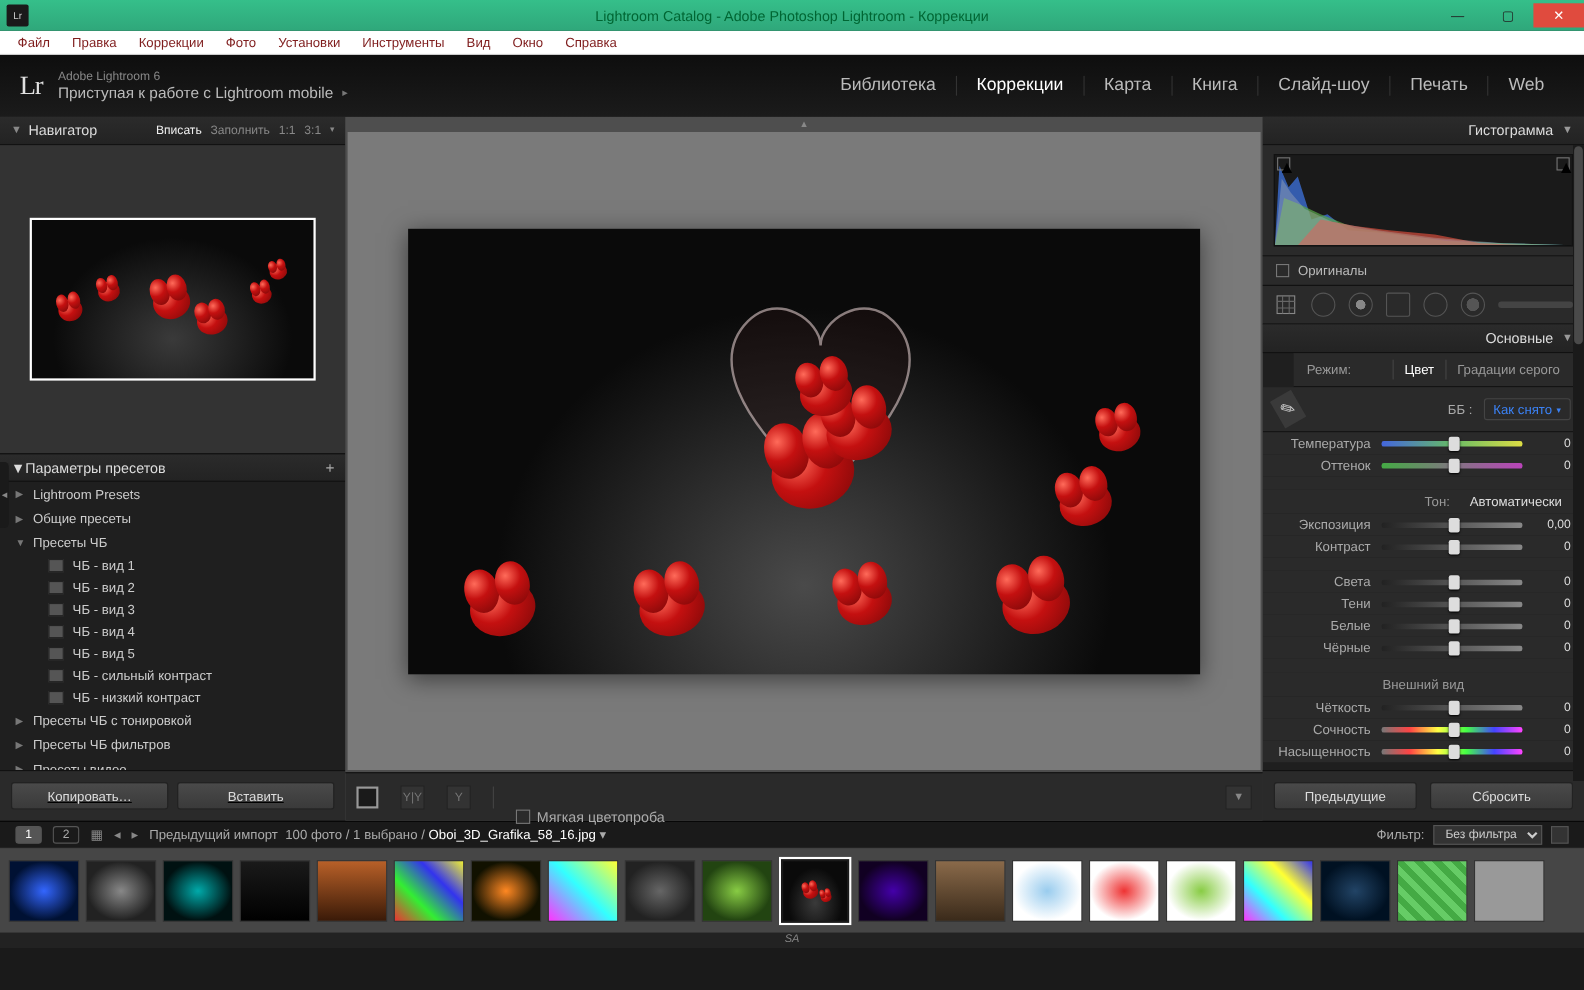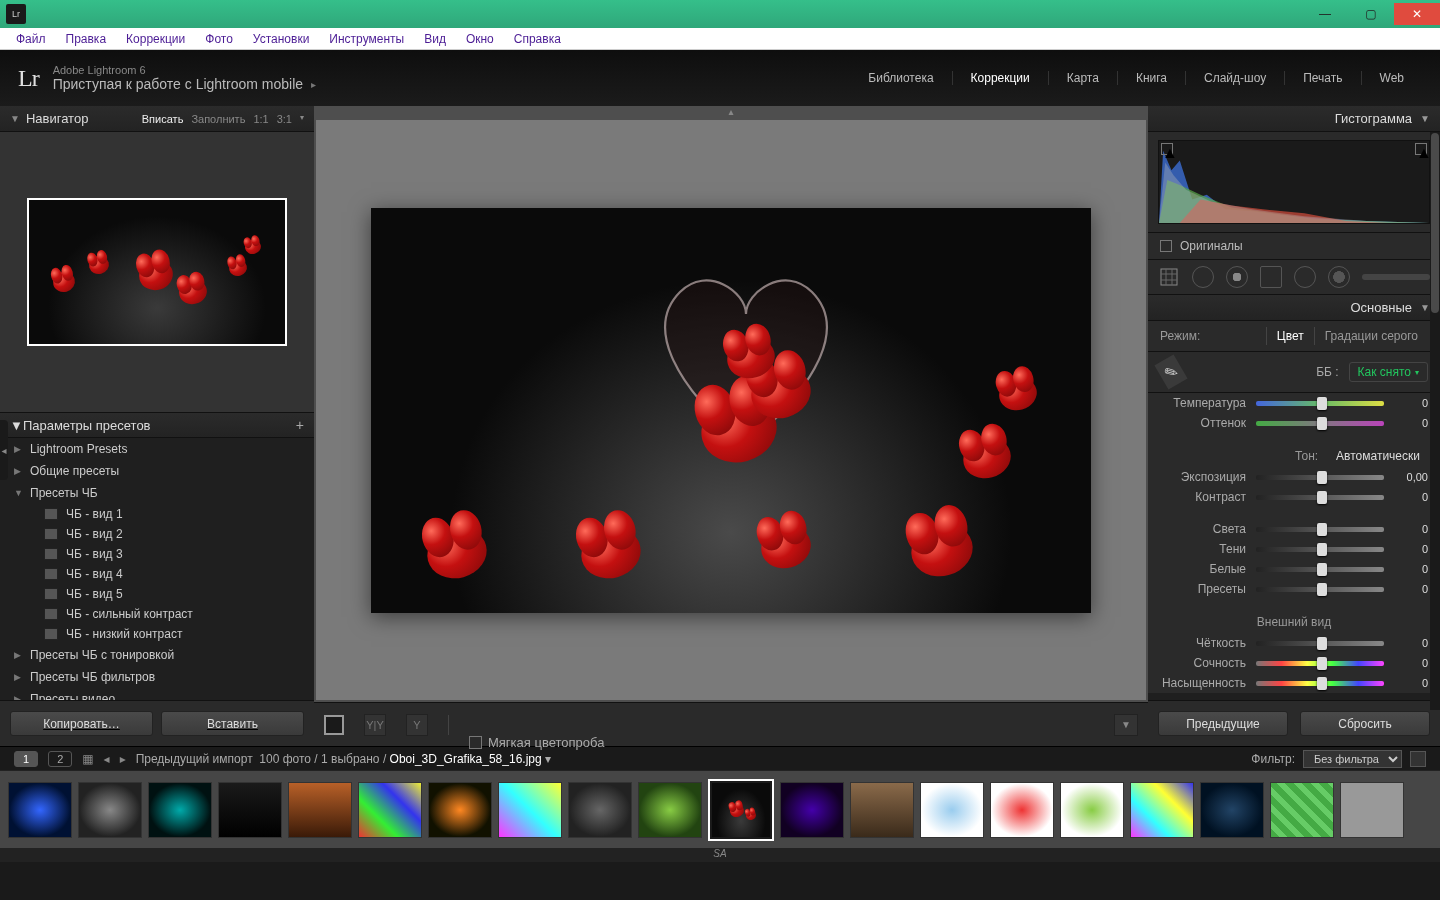--- a/index.html
+++ b/index.html
@@ -8,30 +8,30 @@
 
 .titlebar { height:28px; background:linear-gradient(#35bf8a,#2fa77a); display:flex; align-items:center; position:relative; }
 .titlebar-icon { width:20px; height:20px; margin-left:6px; background:#1a1a1a; color:#ccc; font-size:9px; display:flex; align-items:center; justify-content:center; border-radius:2px;}
 .titlebar-title { position:absolute; left:50%; transform:translateX(-50%); color:#063; font-size:13px; }
 .win-btns { margin-left:auto; display:flex; }
 .win-btn { width:46px; height:22px; display:flex; align-items:center; justify-content:center; font-size:12px; color:#222; }
 .win-btn.close { background:#e04b3e; color:#fff; }
 
 
 .menubar { height:22px; background:#fff; display:flex; align-items:center; padding:0 6px; border-bottom:1px solid #ccc; }
-.menubar span { font-size:12px; color:#4c1d95; padding:1px 10px; cursor:default; }
+.menubar span { font-size:12px; color:#7f1d1d; padding:1px 10px; cursor:default; }
 
 
 .app-header { height:56px; background:linear-gradient(#0e0e0e,#1b1b1b); display:flex; align-items:center; padding:0 18px; position:relative; }
 .lr-logo { color:#e0e0e0; font-size:24px; font-weight:300; font-family:Georgia,serif; letter-spacing:-1px;}
 .lr-sub { margin-left:14px; }
 .lr-sub .line1 { color:#888; font-size:11px; }
 .lr-sub .line2 { color:#bbb; font-size:14px; display:flex; align-items:center; gap:8px;}
 .modules { margin-left:auto; display:flex; align-items:center; gap:0; }
-.modules span { color:#bbb; font-size:12px; padding:0 18px; cursor:pointer; border-right:1px solid #333; }
+.modules span { color:#bbb; font-size:16px; padding:0 18px; cursor:pointer; border-right:1px solid #333; }
 .modules span.active { color:#fff; font-weight:500; }
 .modules span:last-child { border-right:none; }
 
 
 .main { display:flex; height:640px; background:#4a4a4a; }
 
 
 .left-panel { width:314px; background:#1f1f1f; display:flex; flex-direction:column; overflow:hidden; }
 .panel-hdr { height:26px; background:linear-gradient(#2b2b2b,#232323); display:flex; align-items:center; padding:0 10px; color:#dcdcdc; font-size:13px; border-bottom:1px solid #111;}
 .panel-hdr .tri { color:#888; font-size:10px; margin-right:6px; }
@@ -71,28 +71,28 @@
 .histo-clip { position:absolute; top:2px; width:12px;height:12px; border:1px solid #777;}
 .histo-clip.l{left:2px;} .histo-clip.r{right:2px;}
 .orig-row { padding:6px 12px; color:#bbb; font-size:12px; display:flex; align-items:center; gap:8px; background:#2a2a2a; border-top:1px solid #111;}
 .orig-row .cb{width:12px;height:12px;border:1px solid #777;}
 .tool-row { height:36px; background:#2a2a2a; border-top:1px solid #111; border-bottom:1px solid #111; display:flex; align-items:center; padding:0 10px; gap:12px;}
 .tool-row .tool{ width:22px;height:22px; border:1px solid #555; border-radius:11px; position:relative;}
 .tool-row .tool.rect{border-radius:2px;}
 .tool-row .tool.dots{ border:none; }
 .grad-slider { flex:1; height:6px; background:linear-gradient(90deg,#444,#444); border-radius:3px;}
 .basic-section { flex:1; overflow:auto; }
-.mode-row { display:flex; align-items:center; padding:6px 12px; font-size:12px; color:#999; background:#2a2a2a; border-bottom:1px solid #111;}
+.mode-row { display:flex; align-items:center; padding:6px 12px; font-size:12px; color:#999; background:#2a2a2a; border-bottom:1px solid #111;margin-left:28px;}
 .mode-row .r { margin-left:auto; display:flex; gap:0;}
 .mode-row .r span { padding:2px 10px; color:#999; border-left:1px solid #444;}
 .mode-row .r span.active { color:#fff;}
 .wb-row { display:flex; align-items:center; padding:6px 12px; background:#2a2a2a; border-bottom:1px solid #111;}
 .eyedrop { width:22px; height:28px; background:#3a3a3a; display:flex; align-items:center; justify-content:center; transform:rotate(-30deg); color:#ccc; font-size:16px;}
 .wb-lbl { margin-left:auto; color:#aaa; font-size:12px;}
-.wb-sel { margin-left:10px; color:#22c55e; font-size:12px; padding:2px 8px; border:1px solid #444; border-radius:3px; display:flex; align-items:center; gap:4px;}
+.wb-sel { margin-left:10px; color:#3b82f6; font-size:12px; padding:2px 8px; border:1px solid #444; border-radius:3px; display:flex; align-items:center; gap:4px;}
 .slider-row { display:flex; align-items:center; padding:3px 12px; font-size:12px; color:#bbb; background:#2a2a2a;}
 .slider-row .lbl { width:86px; text-align:right; color:#aaa;}
 .slider-row .track { flex:1; height:5px; margin:0 10px; position:relative; border-radius:2px;}
 .slider-row .track.temp { background:linear-gradient(90deg,#46d,#6b6,#dd4);}
 .slider-row .track.tint { background:linear-gradient(90deg,#4a4,#b4b);}
 .slider-row .track.grey { background:linear-gradient(90deg,#222,#888);}
 .slider-row .track.sat { background:linear-gradient(90deg,#777,#f44,#ff4,#4f4,#44f,#f4f);}
 .slider-row .handle { position:absolute; top:-4px; width:10px; height:13px; background:#ddd; border-radius:2px; box-shadow:0 1px 2px #000;}
 .slider-row .val { width:34px; text-align:right; color:#ddd; font-size:11px;}
 .slider-sep { height:12px; background:#2a2a2a;}
@@ -130,20 +130,21 @@
 .side-handle .tri{ color:#888; font-size:10px; position:absolute; top:50%; left:50%; transform:translate(-50%,-50%);}
 
 .rp-scroll{position:absolute;right:0;top:26px;bottom:36px;width:10px;background:#1a1a1a;}
 .rp-scroll .th{width:8px;height:180px;background:#4a4a4a;margin:1px;border-radius:4px;}
 </style>
 </head>
 <body>
 
 <div class="titlebar">
   <div class="titlebar-icon">Lr</div>
+  <div class="titlebar-title">Lightroom Catalog - Adobe Photoshop Lightroom - Коррекции</div>
   <div class="win-btns">
     <div class="win-btn">—</div>
     <div class="win-btn">▢</div>
     <div class="win-btn close">✕</div>
   </div>
 </div>
 
 <div class="menubar">
   <span>Файл</span>
   <span>Правка</span>
@@ -406,21 +407,21 @@
           <span class="val">0</span>
         </div>
       <div class="slider-row">
           <span class="lbl">Белые</span>
           <div class="track grey">
             <div class="handle" style="left:48%;"></div>
           </div>
           <span class="val">0</span>
         </div>
       <div class="slider-row">
-          <span class="lbl">Пресеты</span>
+          <span class="lbl">Чёрные</span>
           <div class="track grey">
             <div class="handle" style="left:48%;"></div>
           </div>
           <span class="val">0</span>
         </div>
       <div class="slider-sep"></div>
       <div class="tone-hdr" style="text-align:center;"><span>Внешний вид</span></div>
       <div class="slider-row">
           <span class="lbl">Чёткость</span>
           <div class="track grey">

